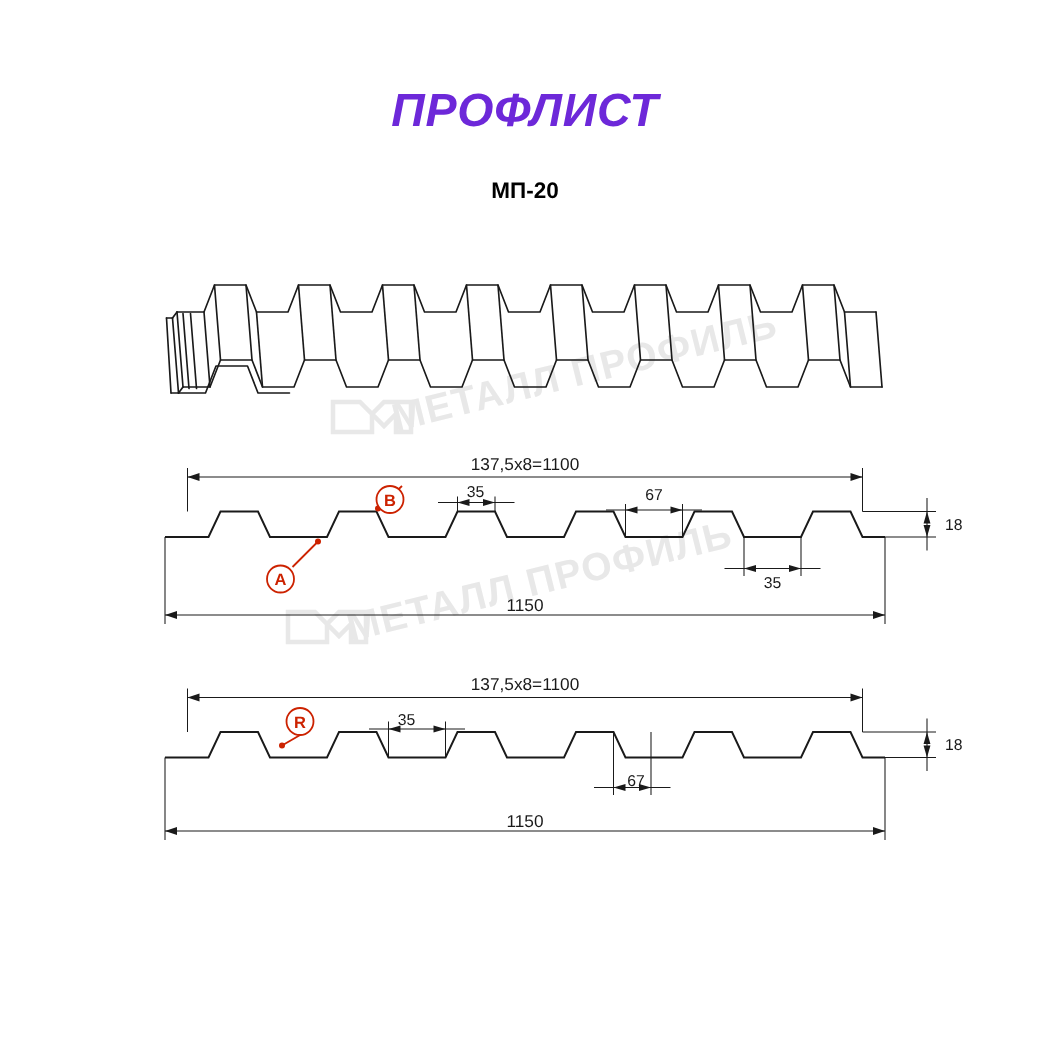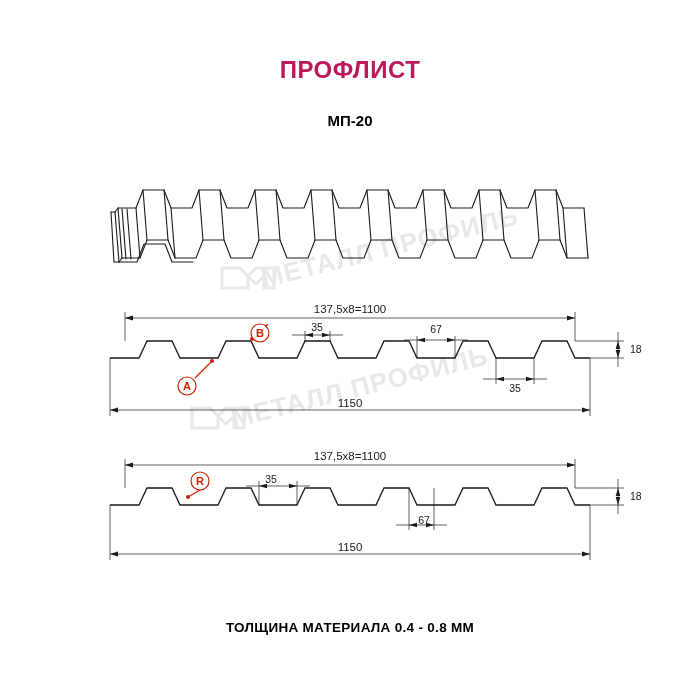--- a/index.html
+++ b/index.html
@@ -20,25 +20,26 @@
     inset: 0;
   }
   .title-block {
     position: absolute;
     top: 58px;
     left: 0;
     width: 700px;
     text-align: center;
   }
   .title {
-    font-size: 24px;
+    font-size: 31px;
     font-weight: bold;
     letter-spacing: 0.5px;
     line-height: 1;
-    color: #be185d;
+    color: #6d28d9;
+    font-style: italic;
   }
   .subtitle {
     margin-top: 30px;
     font-size: 15px;
     font-weight: bold;
     color: #000000;
   }
   .footer-note {
     position: absolute;
     left: 0;
@@ -280,15 +281,14 @@
     </g>
 
     <text x="350" y="460" text-anchor="middle" font-family="Liberation Sans, sans-serif" font-size="11.5" fill="#1a1a1a">137,5х8=1100</text>
     <text x="350" y="551" text-anchor="middle" font-family="Liberation Sans, sans-serif" font-size="11.5" fill="#1a1a1a">1150</text>
     <text x="271" y="483" text-anchor="middle" font-family="Liberation Sans, sans-serif" font-size="10.5" fill="#1a1a1a">35</text>
     <text x="424" y="524" text-anchor="middle" font-family="Liberation Sans, sans-serif" font-size="10.5" fill="#1a1a1a">67</text>
     <text x="630" y="500" text-anchor="start" font-family="Liberation Sans, sans-serif" font-size="10.5" fill="#1a1a1a">18</text>
     <text x="200" y="485" text-anchor="middle" font-family="Liberation Sans, sans-serif" font-size="11" font-weight="bold" fill="#cc2200">R</text>
   </svg>
 
-  <div class="footer-note">ТОЛЩИНА МАТЕРИАЛА 0.4 - 0.8 ММ</div>
 
 </div>
 
 </body></html>

